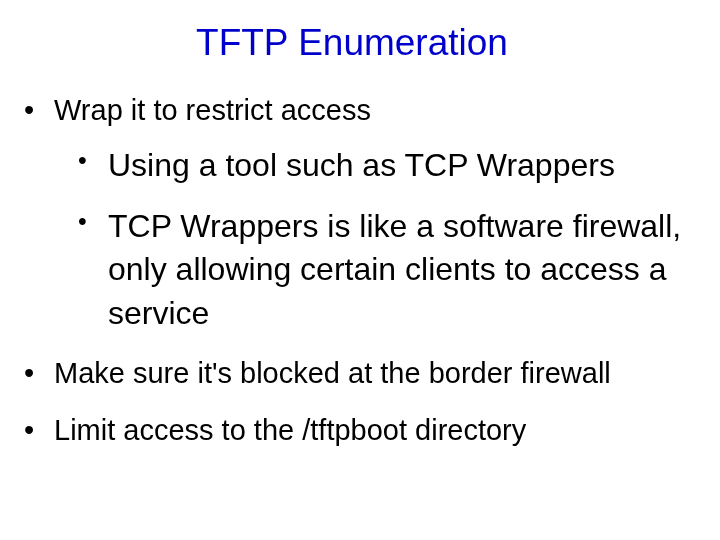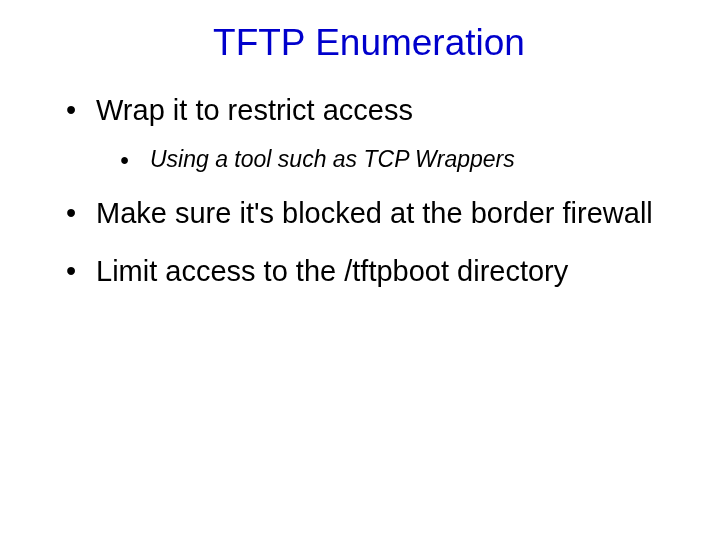--- a/index.html
+++ b/index.html
@@ -8,34 +8,34 @@
     width: 720px;
     height: 540px;
     background: #ffffff;
     font-family: Arial, Helvetica, sans-serif;
     color: #000000;
   }
   .slide {
     box-sizing: border-box;
     width: 720px;
     height: 540px;
-    padding: 20px 30px 20px 48px;
+    padding: 20px 30px 20px 14px;
   }
   .title {
     text-align: center;
     font-size: 37px;
     line-height: 1.25;
     color: #0000cc;
     margin: 0 0 26px 0;
     font-weight: 400;
   }
   ul.level1 {
     list-style: none;
     padding: 0;
-    margin: 8px;
+    margin: 0;
   }
   ul.level1 > li {
     position: relative;
     padding-left: 40px;
     font-size: 29px;
     line-height: 1.3;
     margin-bottom: 20px;
   }
   ul.level1 > li::before {
     content: "•";
@@ -45,24 +45,23 @@
     font-size: 29px;
   }
   ul.level2 {
     list-style: none;
     padding: 0;
     margin: 14px 0 0 0;
   }
   ul.level2 > li {
     position: relative;
     padding-left: 54px;
-    font-size: 23px;
+    font-size: 32px;
     line-height: 1.35;
     margin-bottom: 18px;
-    font-style: italic;
   }
   ul.level2 > li::before {
     content: "•";
     position: absolute;
     left: 24px;
     top: 0;
     font-size: 25px;
   }
 </style>
 </head>
@@ -73,20 +72,23 @@
     <span>TFTP Enumeration</span><br>
   </h1>
 
   <ul class="level1">
     <li>
       <span>Wrap it to restrict access</span>
       <ul class="level2">
         <li>
           <span>Using a tool such as TCP Wrappers</span>
         </li>
+        <li>
+          <span>TCP Wrappers is like a software firewall, only allowing certain clients to access a service</span>
+        </li>
       </ul>
     </li>
     <li>
       <span>Make sure it's blocked at the border firewall</span>
     </li>
     <li>
       <span>Limit access to the /tftpboot directory</span>
     </li>
   </ul>
 </div>

